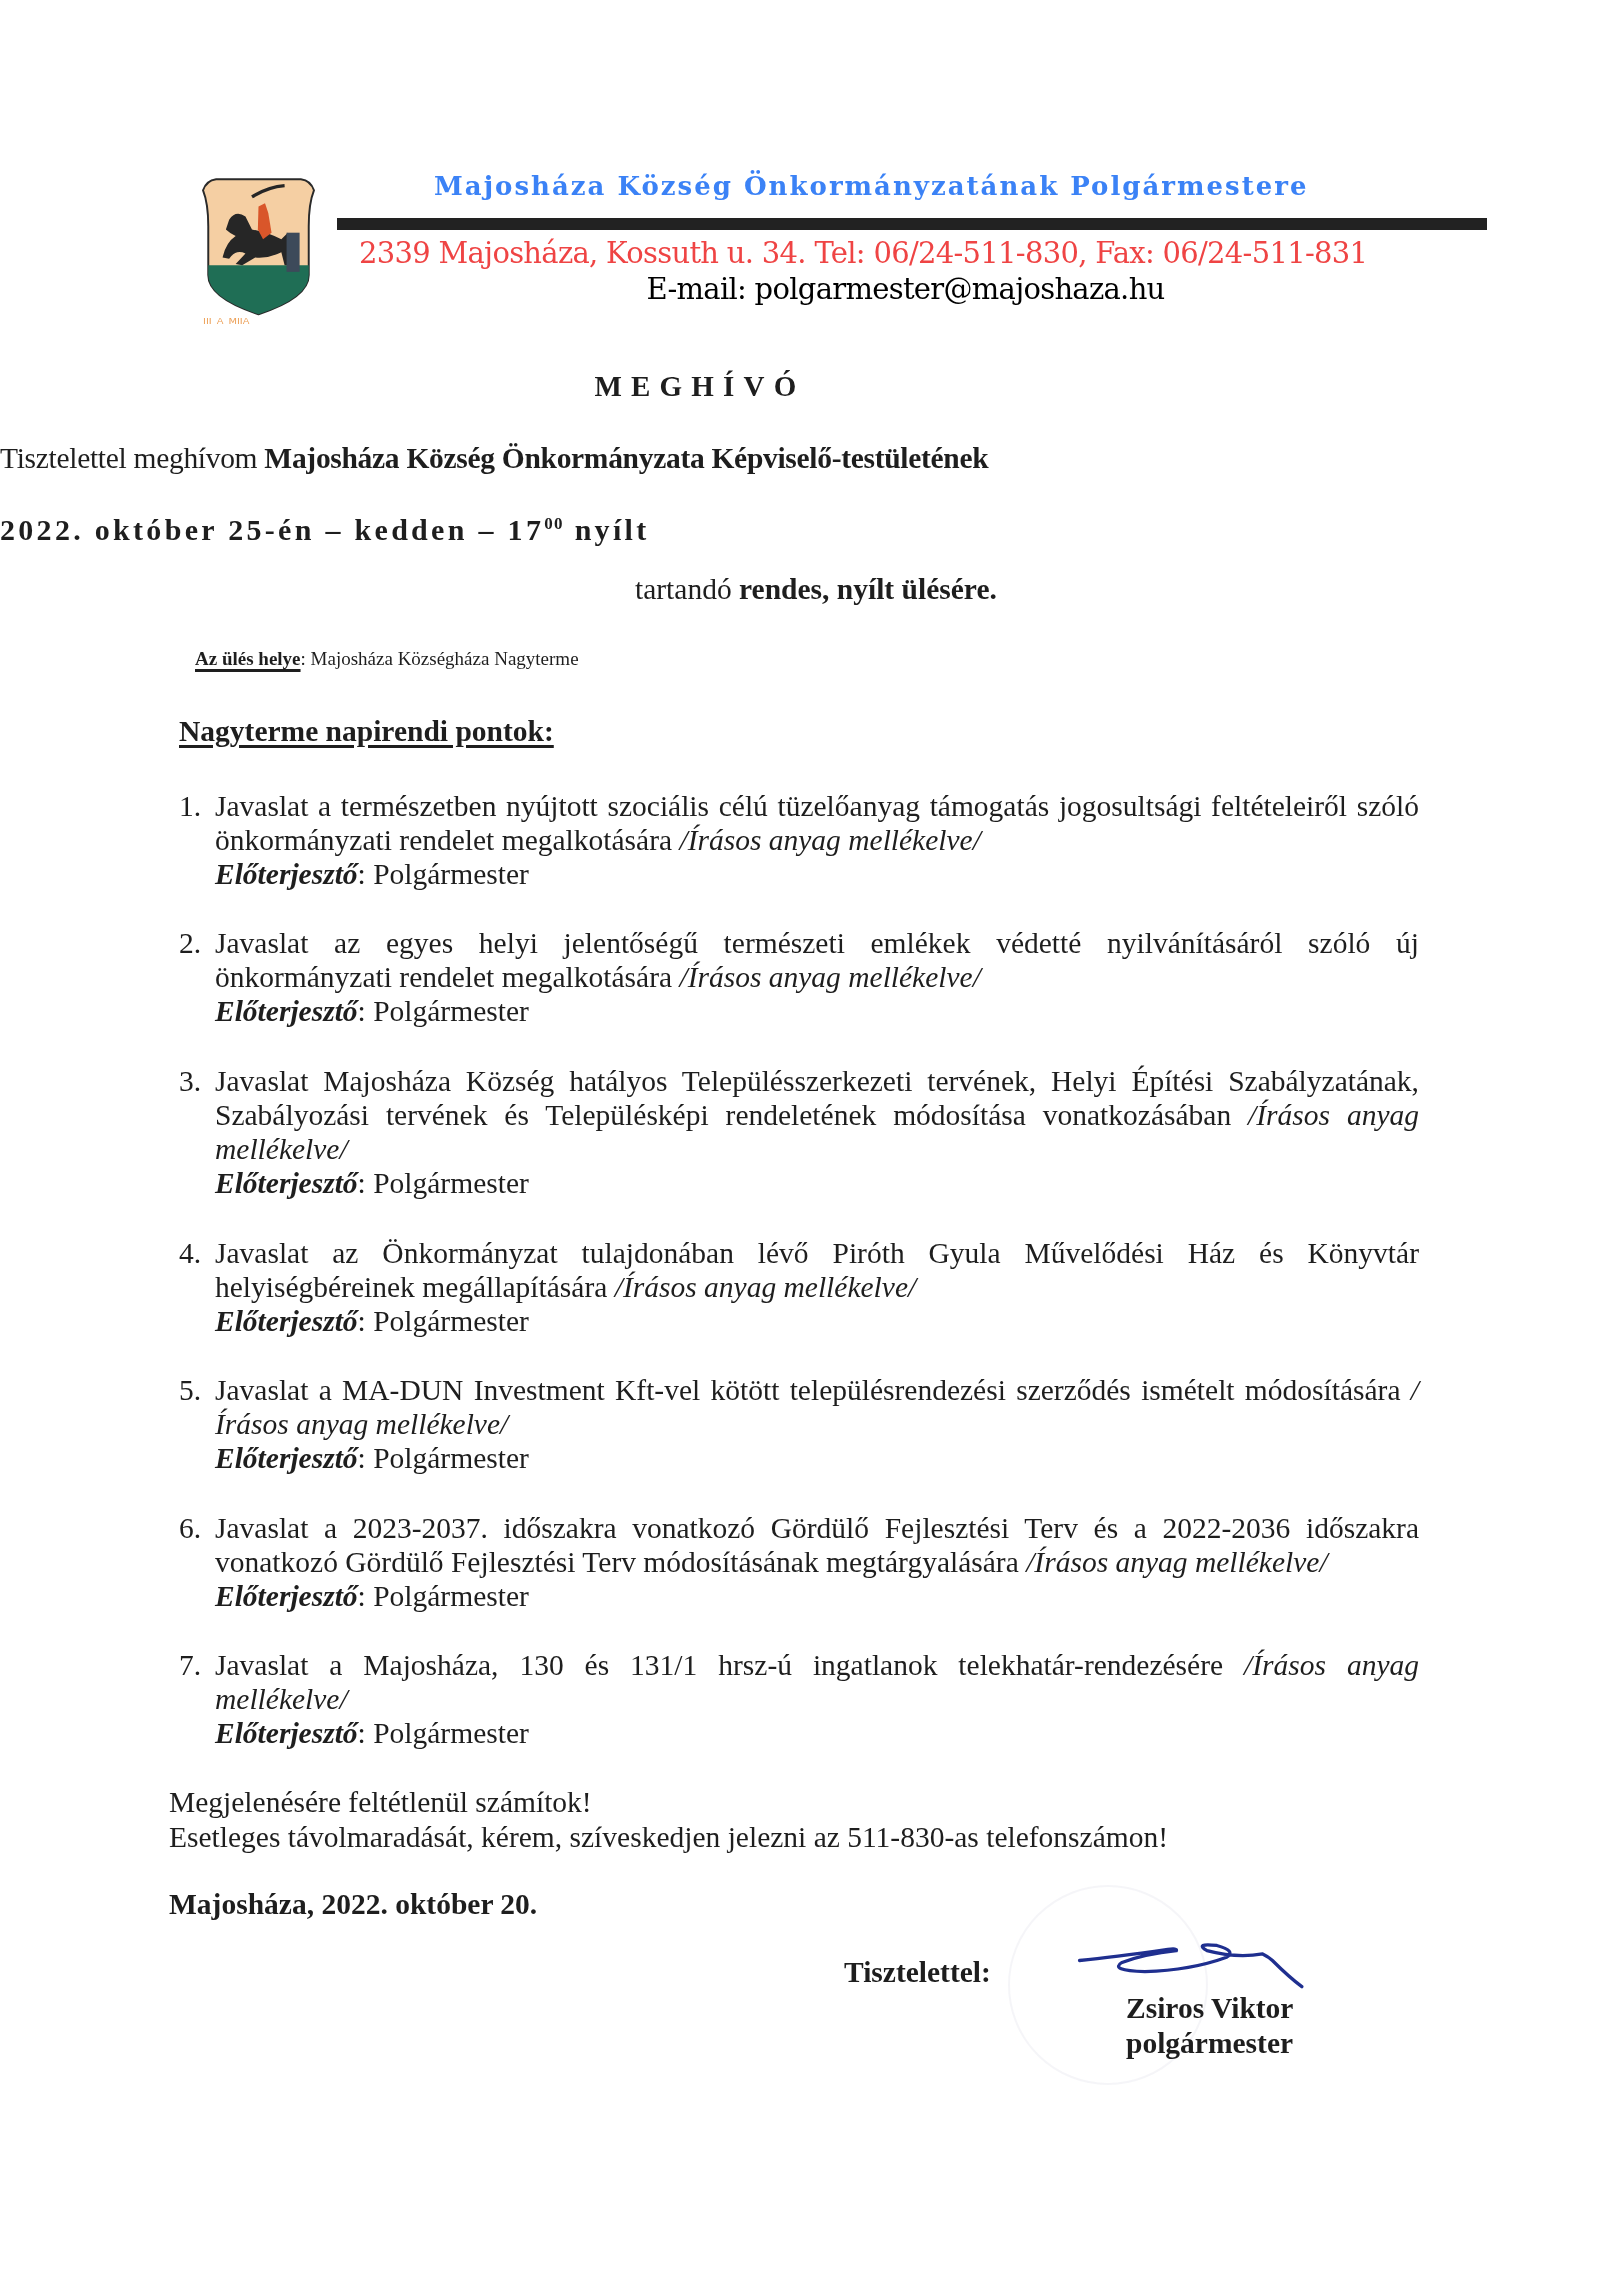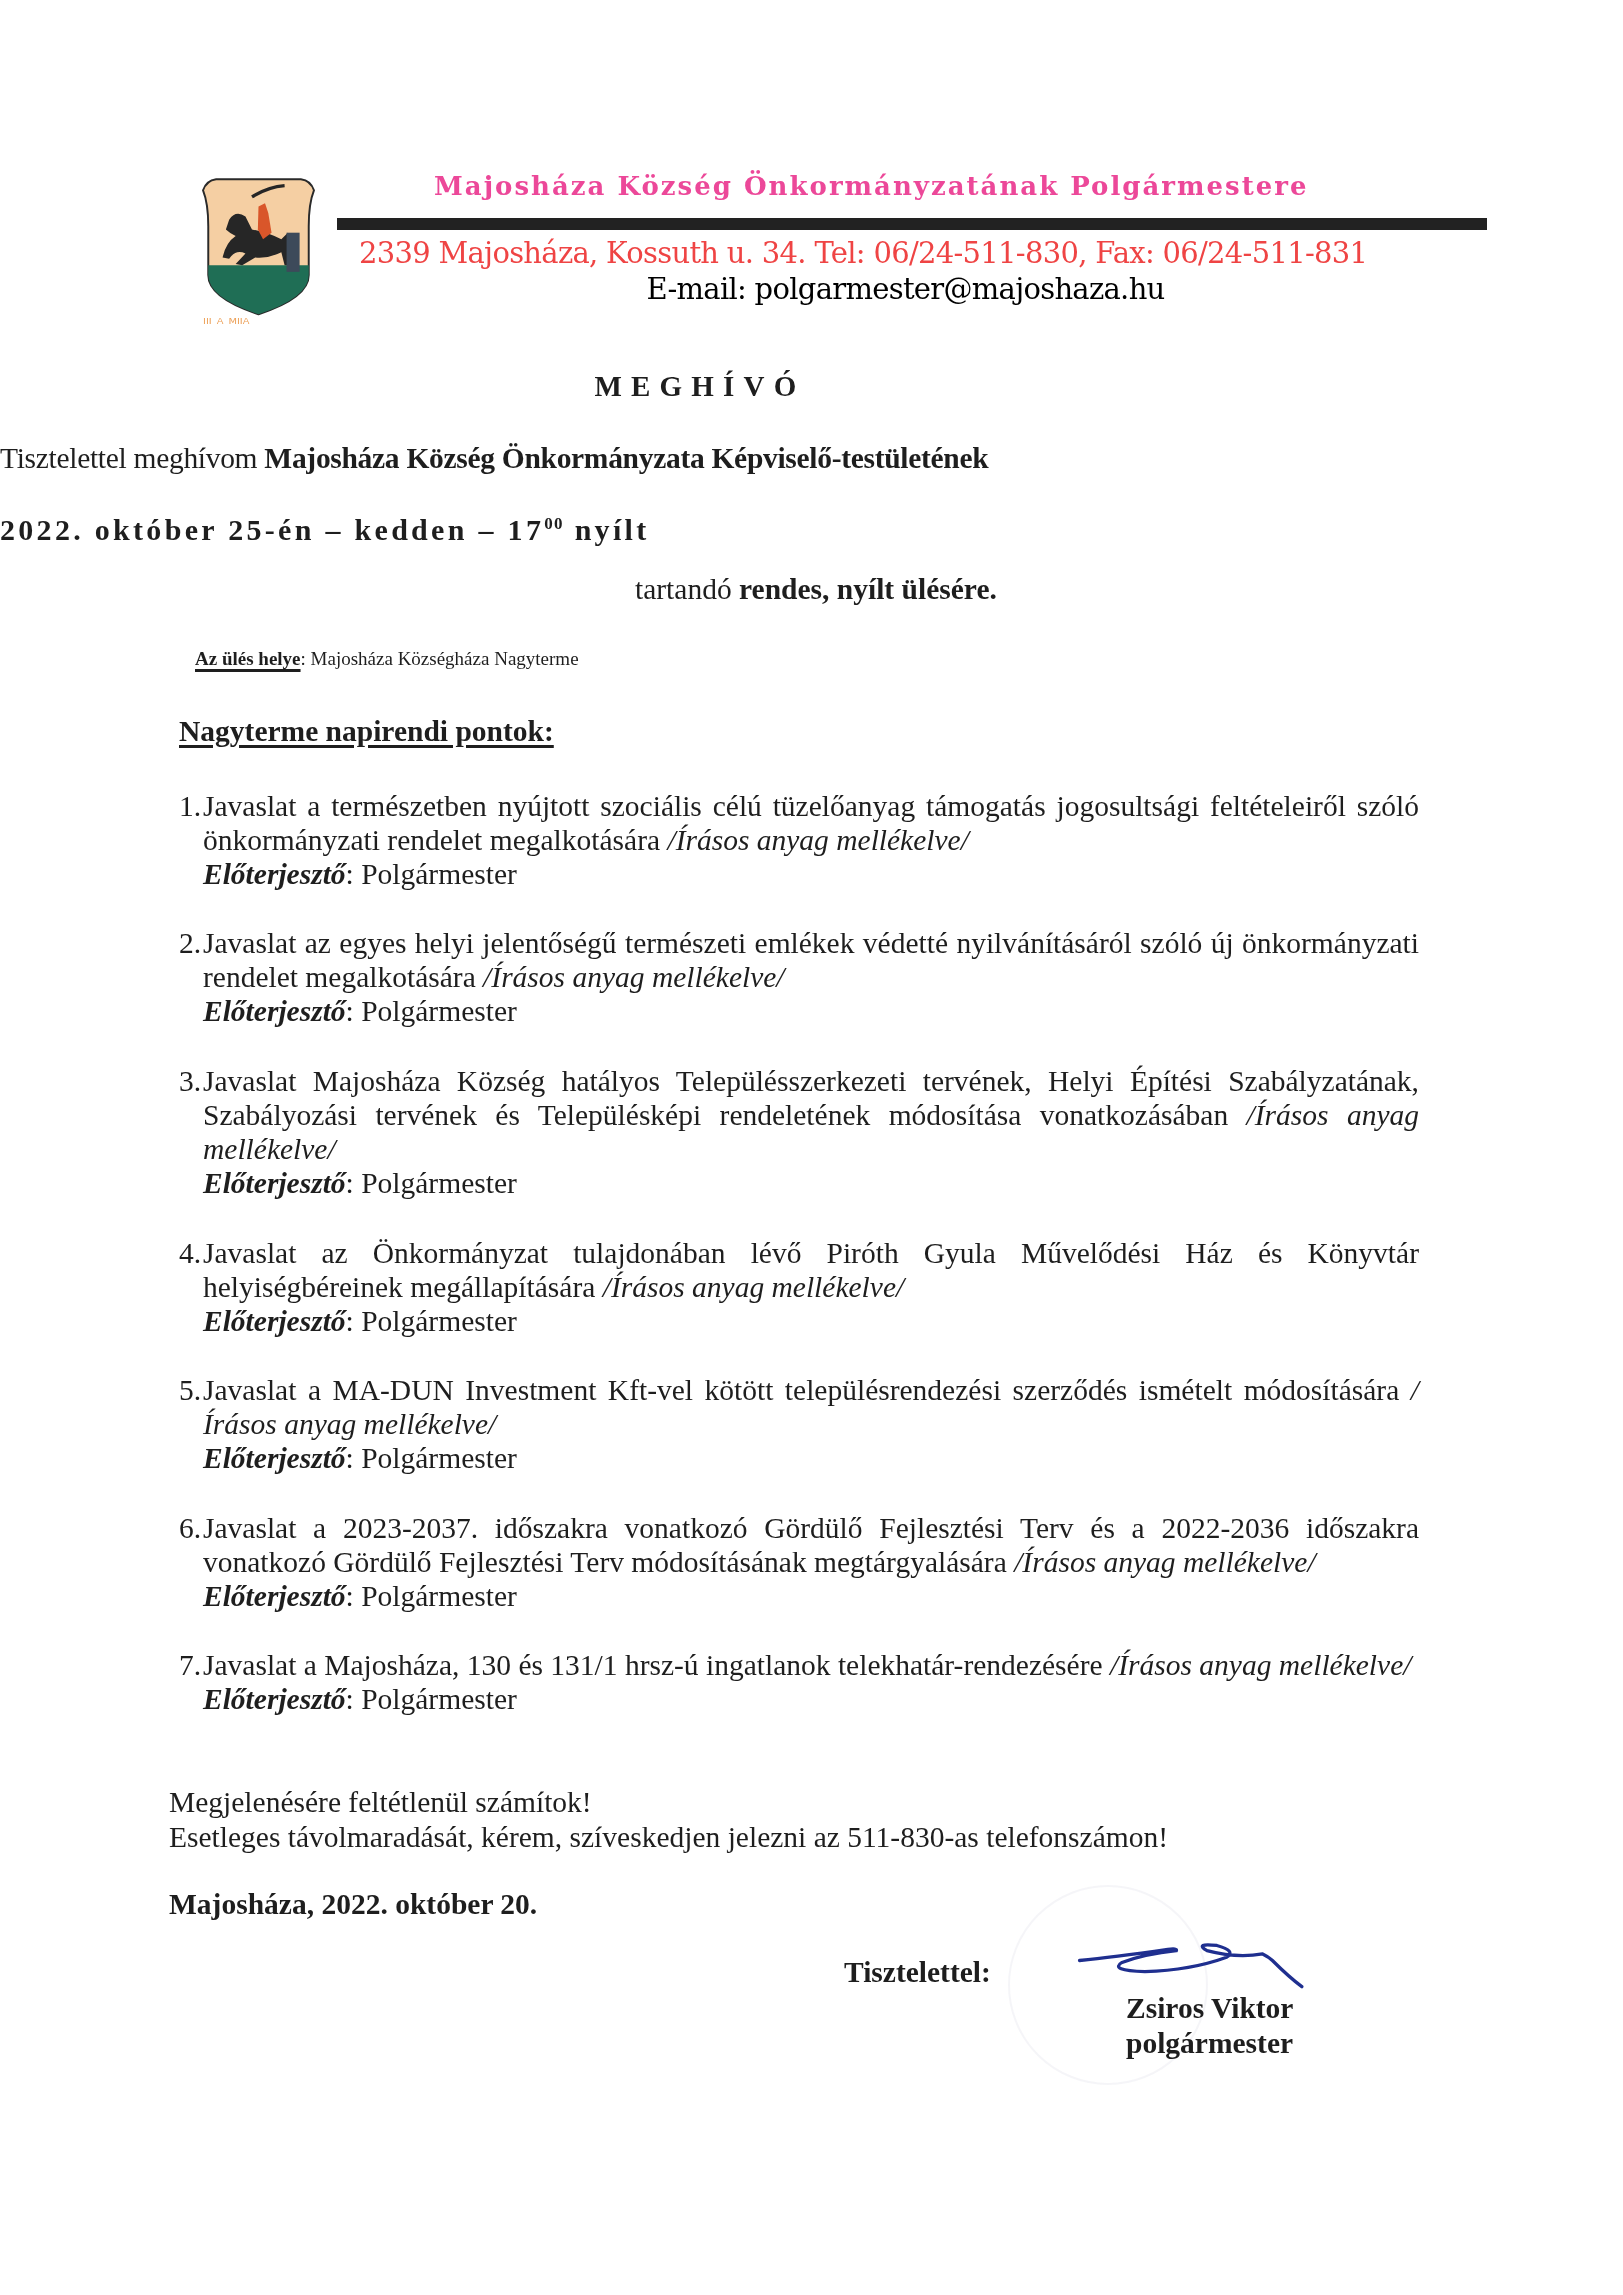--- a/index.html
+++ b/index.html
@@ -1,39 +1,39 @@
 <!DOCTYPE html>
 <html style="font-size:10.5px"><head>
 <meta charset="utf-8">
 <style>
   html, body { margin:0; padding:0; background:#ffffff; }
   body { width:1623px; height:2295px; position:relative; overflow:hidden;
          font-family:"Liberation Serif","DejaVu Serif",serif; color:#1e1e1e; }
   .abs { position:absolute; }
   .crest { left:190px; top:167px; width:137px; height:164px; }
   .hdr-title { left:434px; top:171px; font-family:"DejaVu Serif","Liberation Serif",serif;
-               font-weight:bold; font-size:26px; letter-spacing:2px; white-space:nowrap; color:#ec4899;text-align:center; }
+               font-weight:bold; font-size:26px; letter-spacing:2px; white-space:nowrap; color:#3b82f6;text-align:center; }
   .hdr-rule { left:337px; top:218px; width:1150px; height:12.4px; background:#222; }
   .hdr-addr { left:359px; top:236px; width:1093px; font-family:"DejaVu Serif","Liberation Serif",serif;
               font-size:29px; white-space:nowrap; color:#ef4444; letter-spacing:-0.7px; }
   .hdr-email { left:359px; top:272px; width:1093px; text-align:center;
                font-family:"DejaVu Serif","Liberation Serif",serif; font-size:29px; color:#000000; letter-spacing:-0.7px; }
   .title { left:0; width:1368px; top:370px; text-align:center; font-weight:bold; font-size:29px;
            letter-spacing:9.2px; padding-left:16px; }
   .centerline { left:0; width:1623px; text-align:left; font-size:29.5px; white-space:nowrap; }
   .intro { top:442px; letter-spacing:-0.3px; }
   .dateline { top:513px; font-weight:bold; font-size:30px; letter-spacing:3.3px; }
   .dateline sup { font-size:17px; letter-spacing:1.3px; }
   .held { left:635px; top:573px; font-size:29.5px; white-space:nowrap; }
   .place { left:195px; top:648px; font-size:19px; white-space:nowrap; }
   .place .lbl, .agenda-h { font-weight:bold; text-decoration:underline; text-decoration-thickness:2.6px; text-underline-offset:3.9px; }
   .agenda-h { left:179px; top:715px; font-size:29.5px; white-space:nowrap; }
   .item { left:179px; width:1240px; font-size:29.5px; line-height:34px; }
   .item .num { position:absolute; left:0; top:0; width:39px; }
-  .item .body { margin-left:24px; text-align:justify; text-align-last:left;font-family:Liberation Serif, serif; }
+  .item .body { margin-left:36px; text-align:justify; text-align-last:left;font-family:Liberation Serif, serif; }
   .item .att { font-style:italic; }
   .item .pres-l { font-weight:bold; font-style:italic; }
   .closing { left:169px; font-size:29.5px; white-space:nowrap; }
   .signdate { left:169px; top:1888px; font-size:29.5px; font-weight:bold; white-space:nowrap; }
   .greet { left:844px; top:1956px; font-size:29.5px; font-weight:bold; white-space:nowrap; }
   .signature { left:1073px; top:1931px; width:340px; height:59px; }
   .stamp { left:1008px; top:1885px; width:196px; height:196px; border-radius:50%;
            border:2px solid rgba(200,200,215,0.18); }
   .signame { left:1126px; top:1991px; font-size:29.5px; font-weight:bold; white-space:nowrap; line-height:35px; }
 </style>

